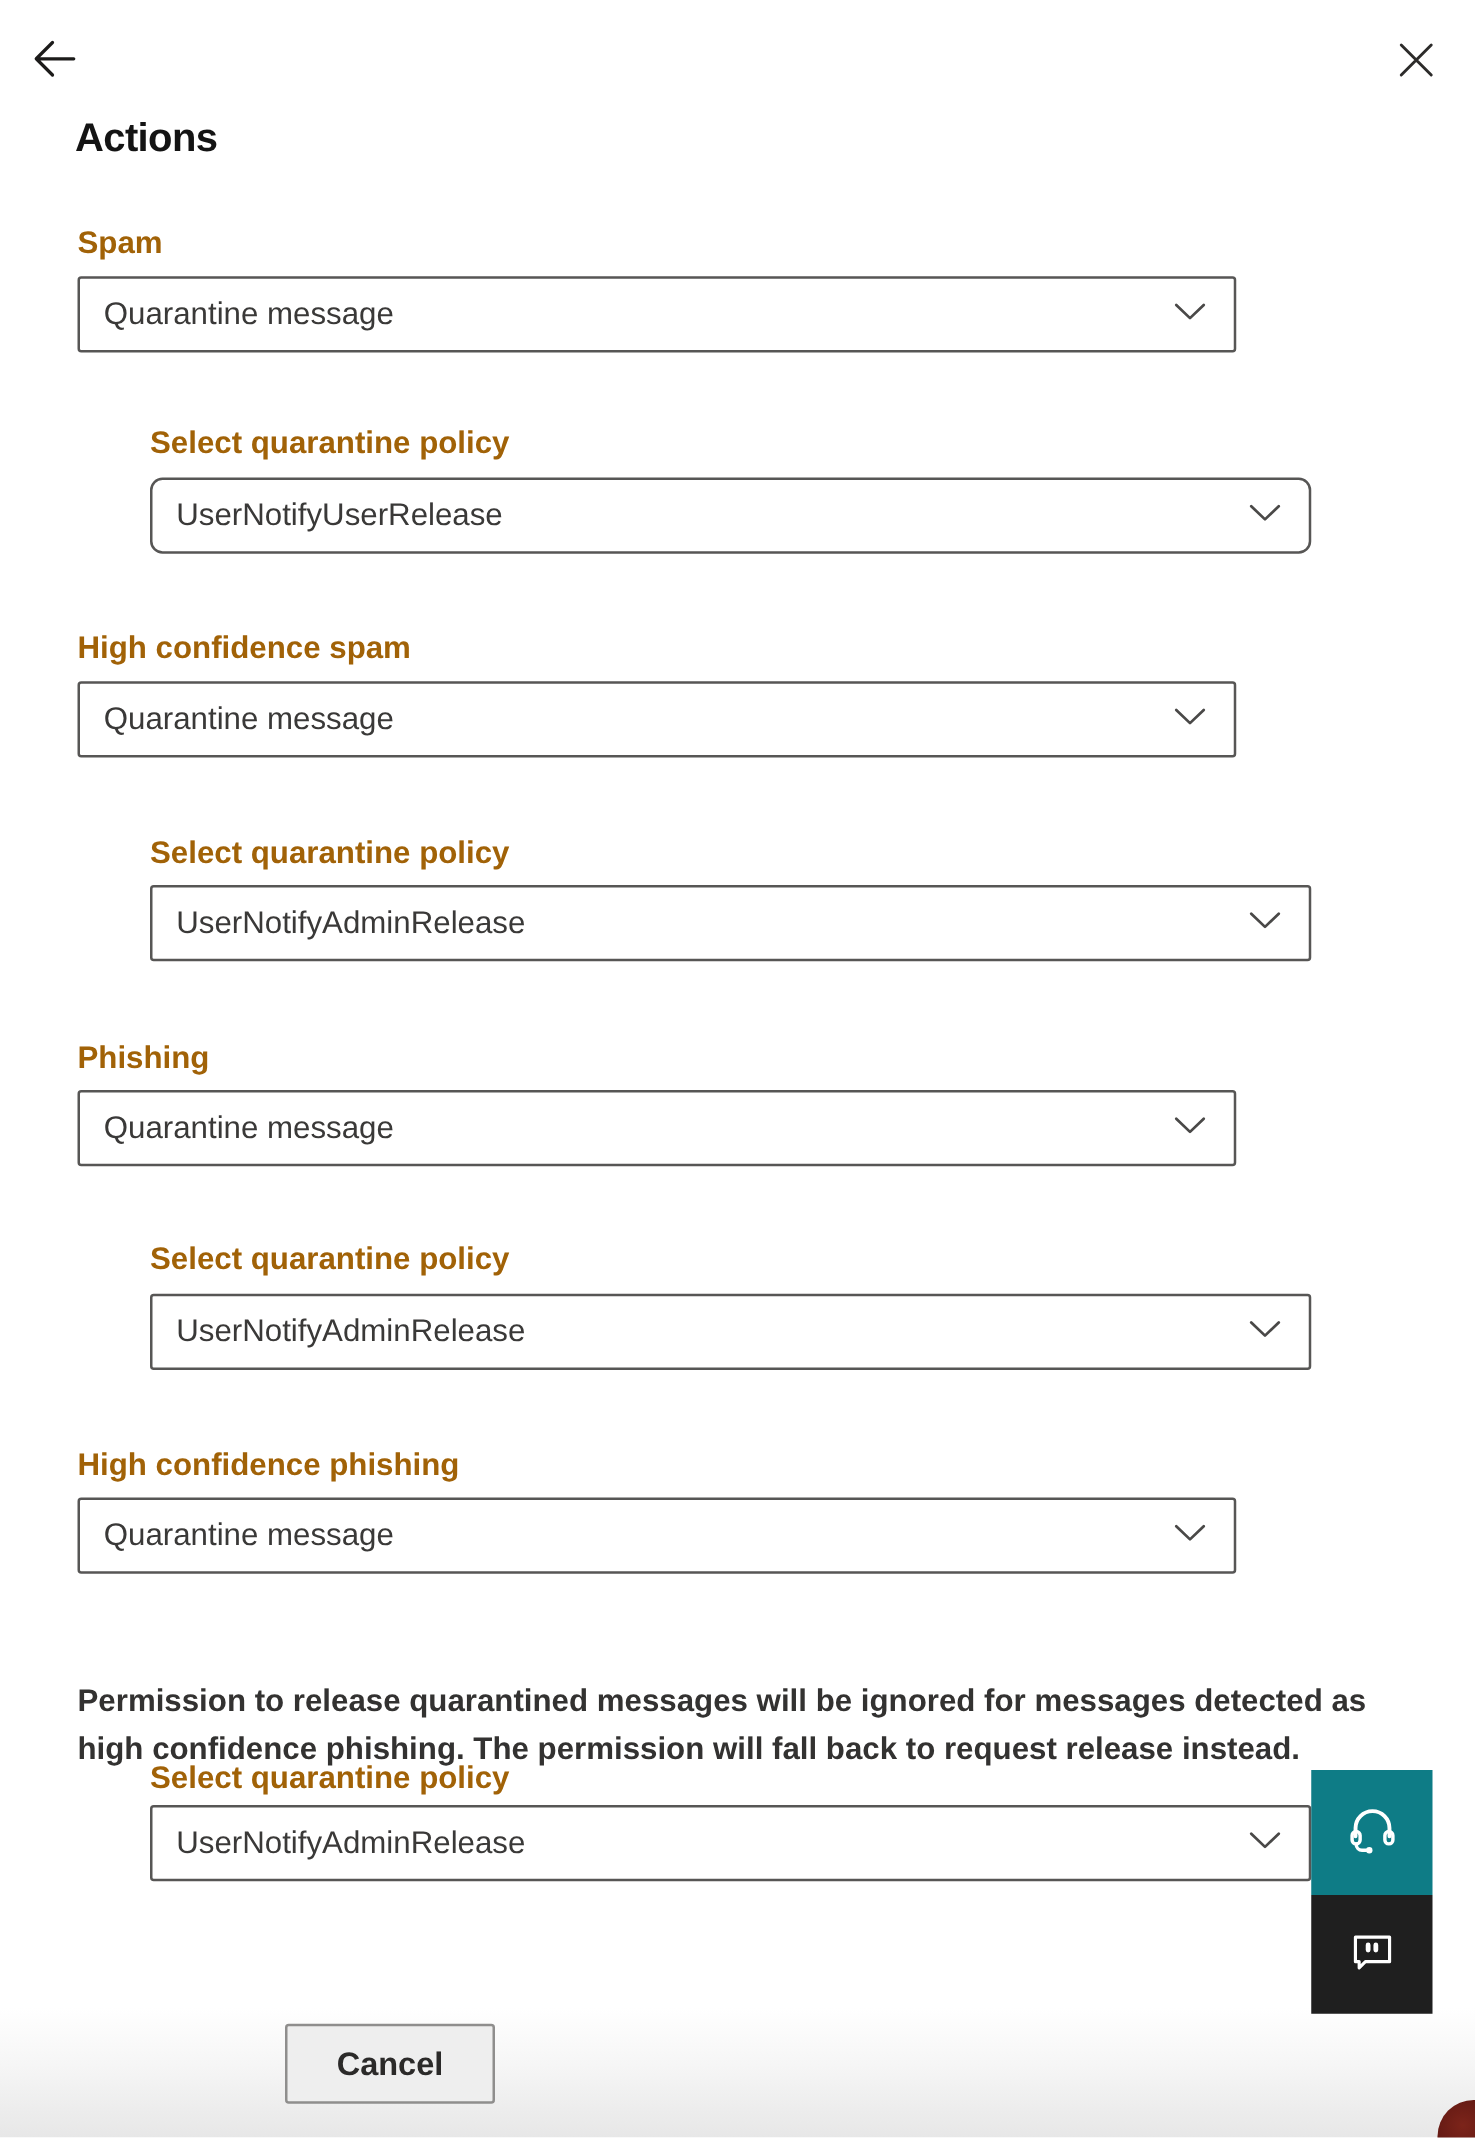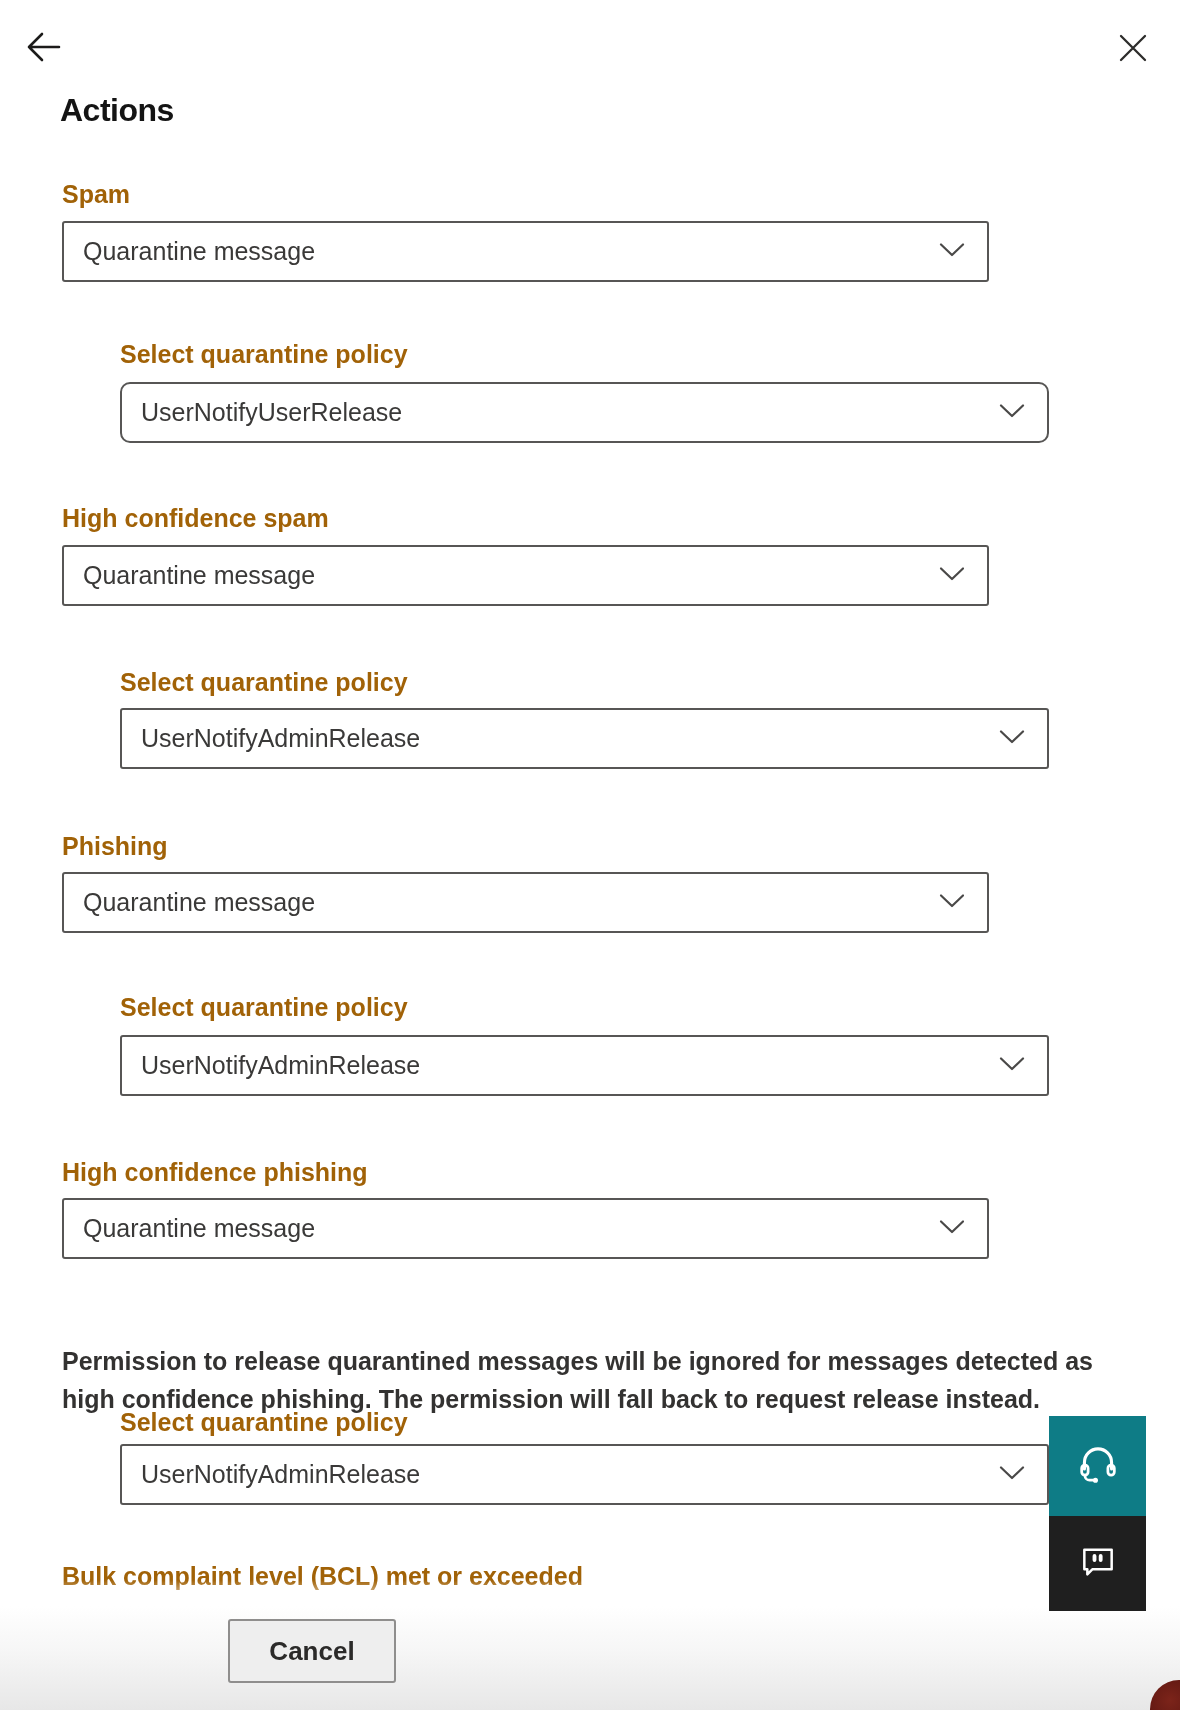--- a/index.html
+++ b/index.html
@@ -198,21 +198,20 @@
   <div class="field-label" style="left:120px; top:1408px;">Select quarantine policy</div>
   <div class="dropdown indent" style="top:1444px;">
     <span class="dd-text">UserNotifyAdminRelease</span>
     <span class="dd-chevron">
       <svg width="26" height="15" viewBox="0 0 26 15">
           <path d="M2 2 L13 12.5 L24 2" fill="none" stroke="#4a4948" stroke-width="2.2" stroke-linecap="round" stroke-linejoin="round"></path>
         </svg>
     </span>
   </div>
 
-  <div class="field-label bulk-label">Bulk complaint level (BCL) met or exceeded</div>
 
   <div class="footer-fade"></div>
 
   <button class="btn btn-cancel">Cancel</button>
 
   <button class="float-btn help-btn">
     <span>
       <svg width="44" height="44" viewBox="0 0 24 24">
         <path d="M4.6 14.2 V10.6 a7.4 7.4 0 0 1 14.8 0 V14.2" fill="none" stroke="#ffffff" stroke-width="1.7" stroke-linecap="round"></path>
         <rect x="3.1" y="12.1" width="3.5" height="5.4" rx="1.7" fill="none" stroke="#ffffff" stroke-width="1.5"></rect>

